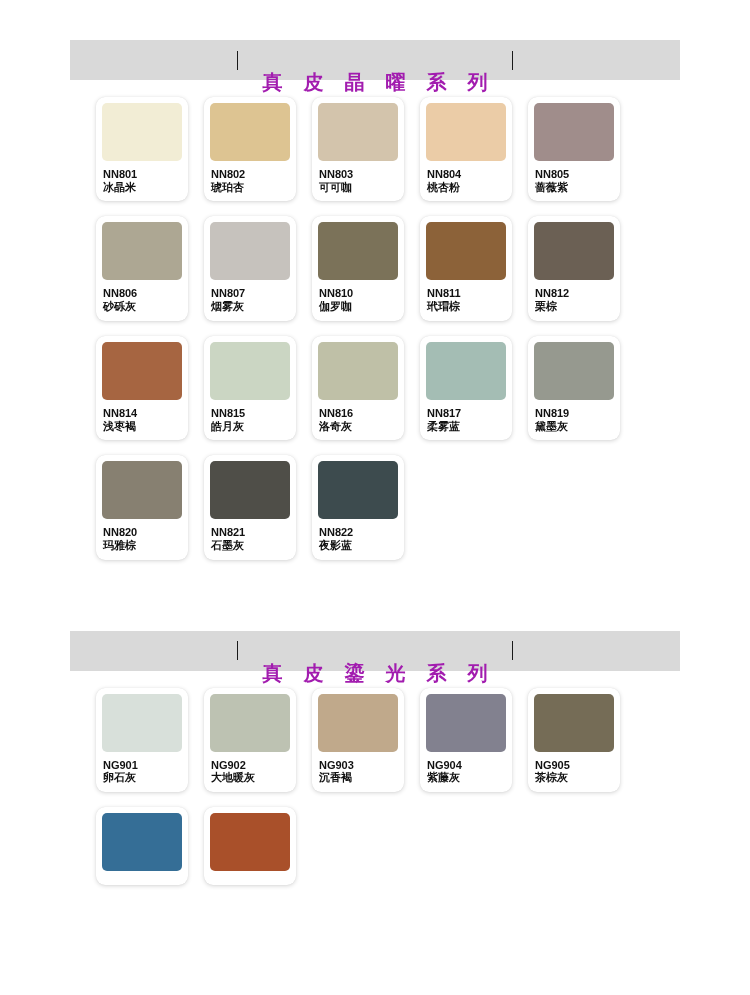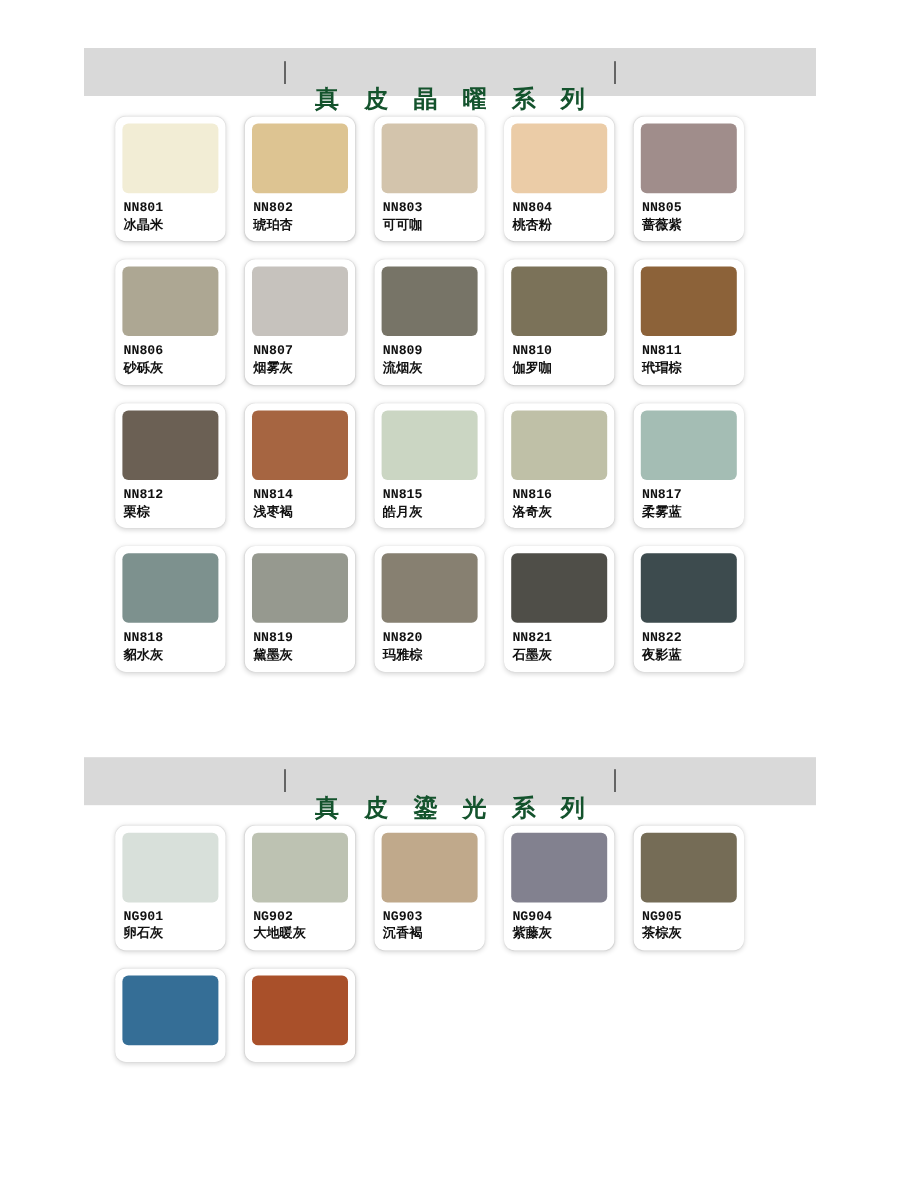--- a/index.html
+++ b/index.html
@@ -42,21 +42,21 @@
     background: #1a1a1a;
     margin: 0 18px;
     flex: none;
   }
   .section-header .title {
     font-family: "DejaVu Sans", "Liberation Sans", sans-serif;
     font-size: 20px;
     font-weight: 700;
     letter-spacing: 7px;
     text-indent: 7px;
-    color: #14532d;
+    color: #a21caf;
     line-height: 1;
     white-space: nowrap;
     margin-top: 44px;
   }
 
   
   .swatch-grid {
     margin: 0 0 0 96px;
     width: 600px;
     display: flex;
@@ -76,21 +76,21 @@
   .swatch-chip {
     width: 80px;
     height: 58px;
     border-radius: 5px;
     display: block;
   }
   .swatch-meta {
     padding: 7px 1px 0 1px;
   }
   .swatch-code {
-    font-family: Liberation Mono, monospace;
+    font-family: Liberation Sans, sans-serif;
     font-size: 11px;
     font-weight: 700;
     color: #111111;
     line-height: 1.18;
     letter-spacing: 0px;
     white-space: nowrap;
   }
   .swatch-name {
     font-family: "DejaVu Sans", "Liberation Sans", sans-serif;
     font-size: 11px;
@@ -162,27 +162,20 @@
           </div>
         </div>
         <div class="swatch-card">
           <div class="swatch-chip" style="background: rgb(198, 194, 189);"></div>
           <div class="swatch-meta">
             <div class="swatch-code">NN807</div>
             <div class="swatch-name">烟雾灰</div>
           </div>
         </div>
         <div class="swatch-card">
-          <div class="swatch-chip" style="background: rgb(119, 116, 103);"></div>
-          <div class="swatch-meta">
-            <div class="swatch-code">NN809</div>
-            <div class="swatch-name">流烟灰</div>
-          </div>
-        </div>
-        <div class="swatch-card">
           <div class="swatch-chip" style="background: rgb(123, 114, 89);"></div>
           <div class="swatch-meta">
             <div class="swatch-code">NN810</div>
             <div class="swatch-name">伽罗咖</div>
           </div>
         </div>
         <div class="swatch-card">
           <div class="swatch-chip" style="background: rgb(140, 98, 57);"></div>
           <div class="swatch-meta">
             <div class="swatch-code">NN811</div>
@@ -215,27 +208,20 @@
           <div class="swatch-meta">
             <div class="swatch-code">NN816</div>
             <div class="swatch-name">洛奇灰</div>
           </div>
         </div>
         <div class="swatch-card">
           <div class="swatch-chip" style="background: rgb(164, 189, 180);"></div>
           <div class="swatch-meta">
             <div class="swatch-code">NN817</div>
             <div class="swatch-name">柔雾蓝</div>
-          </div>
-        </div>
-        <div class="swatch-card">
-          <div class="swatch-chip" style="background: rgb(125, 145, 142);"></div>
-          <div class="swatch-meta">
-            <div class="swatch-code">NN818</div>
-            <div class="swatch-name">貂水灰</div>
           </div>
         </div>
         <div class="swatch-card">
           <div class="swatch-chip" style="background: rgb(150, 153, 143);"></div>
           <div class="swatch-meta">
             <div class="swatch-code">NN819</div>
             <div class="swatch-name">黛墨灰</div>
           </div>
         </div>
         <div class="swatch-card">

